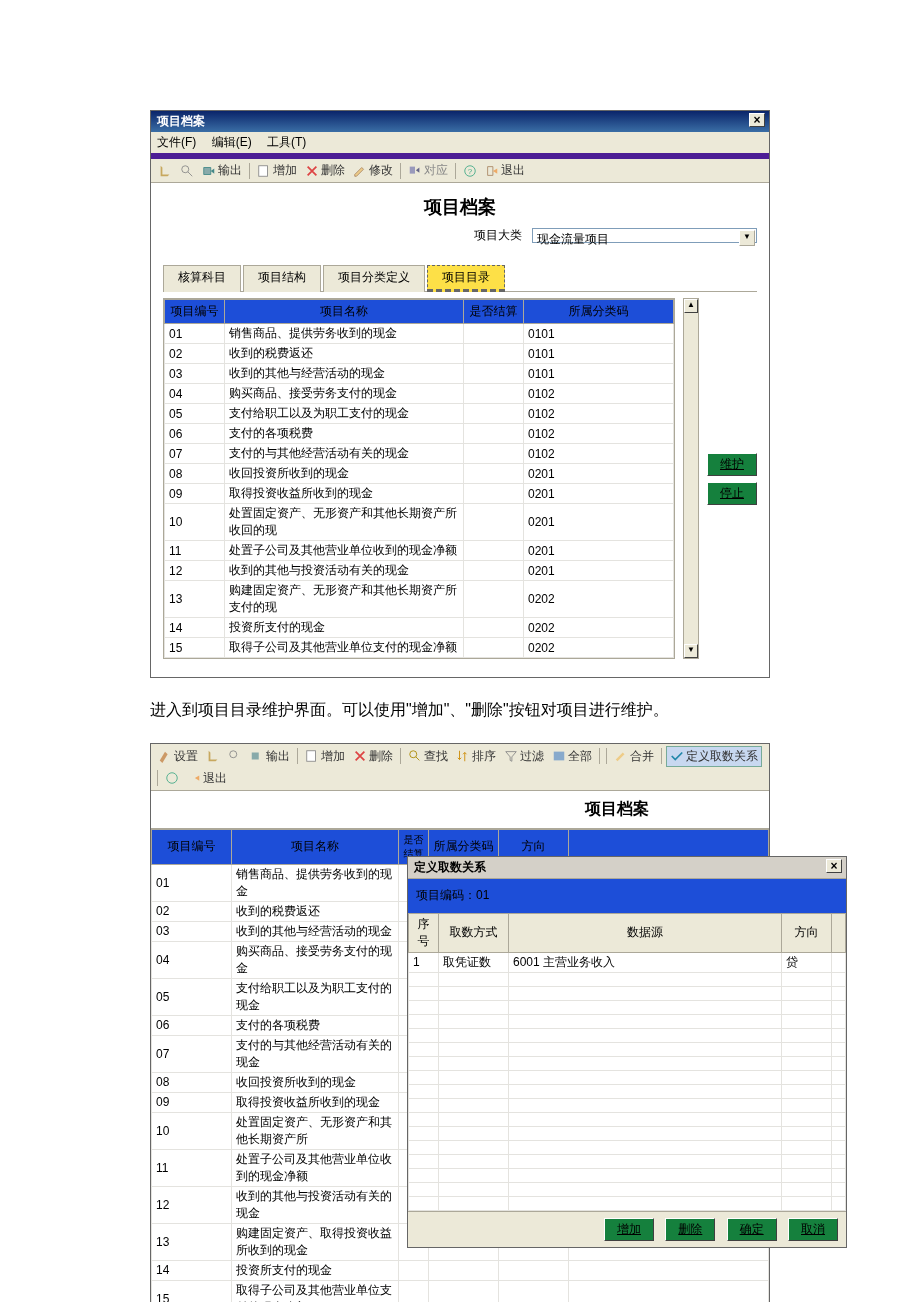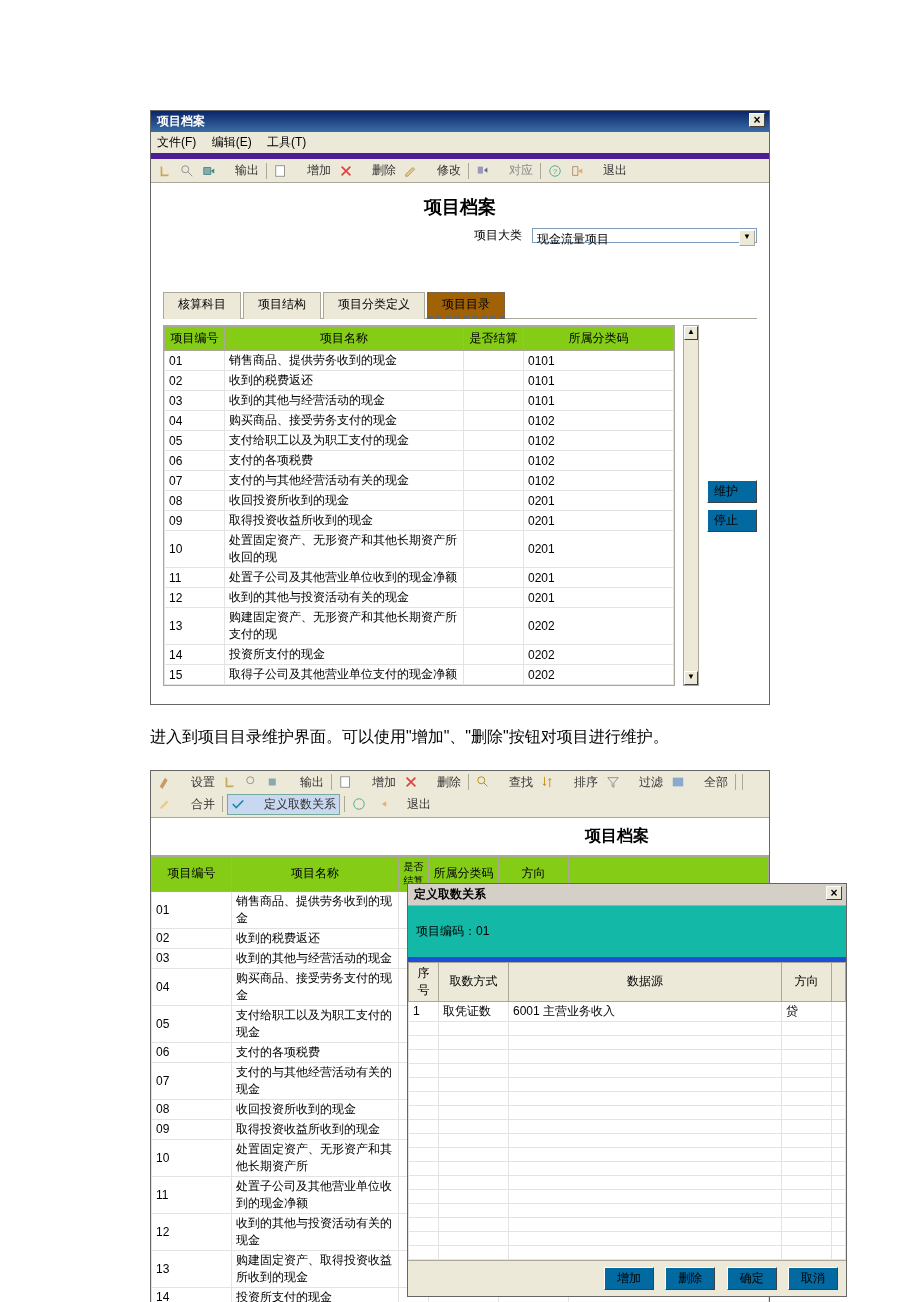--- a/index.html
+++ b/index.html
@@ -3,53 +3,53 @@
 <meta charset="utf-8">
 <style>
 * { box-sizing: border-box; margin: 0; padding: 0; }
 body { font-family: "SimSun", "宋体", sans-serif; font-size: 12px; background: #fff; padding: 110px 150px 50px 150px; width: 920px; }
 .win { border: 1px solid #666; background: #ece9d8; }
 .titlebar { background: linear-gradient(to bottom, #0a246a, #3a6ea5); color: #fff; padding: 2px 6px; position: relative; font-weight: bold; }
 .close-x { position: absolute; right: 4px; top: 2px; width: 16px; height: 14px; background: #ece9d8; color: #000; border: 1px solid #fff; border-right-color: #404040; border-bottom-color: #404040; text-align: center; font-weight: bold; line-height: 12px; font-family: Arial; cursor: pointer; }
 .menubar { background: #ece9d8; padding: 2px 6px; border-bottom: 6px solid #4c1d95; }
 .menubar span { margin-right: 12px; cursor: pointer; }
 .toolbar { background: #ece9d8; padding: 2px 4px; border-bottom: 1px solid #aca899; display: flex; align-items: center; gap: 2px; flex-wrap: wrap; }
-.tb-btn { cursor: pointer; padding: 1px 3px; color: #888; display: inline-flex; align-items: center; gap: 19px; }
+.tb-btn { cursor: pointer; padding: 1px 3px; color: #888; display: inline-flex; align-items: center; gap: 2px; }
 .tb-btn.act { color: #333; }
 .tb-sep { border-left: 1px solid #aca899; height: 16px; margin: 0 2px; }
 .ico { width: 14px; height: 14px; display: inline-block; }
 .content { background: #fff; padding: 12px 12px 18px 12px; }
 .page-title { font-size: 18px; font-weight: bold; text-align: center; margin-bottom: 8px; }
-.field-row { display: flex; align-items: center; justify-content: flex-end; margin-bottom: 12px; }
+.field-row { display: flex; align-items: center; justify-content: flex-end; margin-bottom: 21px; }
 .field-row label { margin-right: 10px; }
 .combo { width: 225px; height: 15px; border: 1px solid #7f9db9; background: #fff; position: relative; padding: 2px 18px 2px 4px; }
 .combo .dd { position: absolute; right: 1px; top: 1px; width: 16px; height: 16px; background: #ece9d8; border: 1px solid #aca899; border-top-color: #fff; border-left-color: #fff; text-align: center; font-size: 8px; line-height: 12px; }
 .tabs { display: flex; border-bottom: 1px solid #aca899; margin-bottom: 6px; }
-.tab { padding: 3px 14px; border: 1px solid #aca899; border-bottom: none; background: #ece9d8; margin-right: 2px; margin-bottom: -1px; cursor: pointer; margin-top: 36px; }
-.tab.active { background: #a16207; font-weight: normal; }
+.tab { padding: 3px 14px; border: 1px solid #aca899; border-bottom: none; background: #ece9d8; margin-right: 2px; margin-bottom: -1px; cursor: pointer; }
+.tab.active { background: #fde047; font-weight: normal; }
 .tab.dashed { border-style: dashed; border-color: #666; }
 .grid-wrap { display: flex; gap: 8px; }
 .grid { border: 1px solid #aca899; flex: 1; }
 .grid table { border-collapse: collapse; width: 100%; }
-.grid th { background: #84cc16; border: 1px solid #aca899; padding: 3px 4px; font-weight: normal; }
+.grid th { background: #1d4ed8; border: 1px solid #aca899; padding: 3px 4px; font-weight: normal; }
 .grid td { border: 1px solid #e4e3df; padding: 1px 4px; height: 16px; }
 .scrollbar { width: 16px; background: #ece9d8; border: 1px solid #aca899; position: relative; }
 .scroll-up, .scroll-down { width: 14px; height: 14px; background: #ece9d8; border: 1px solid #fff; border-right-color: #404040; border-bottom-color: #404040; text-align: center; font-size: 8px; line-height: 10px; position: absolute; left: 0; }
 .scroll-up { top: 0; }
 .scroll-down { bottom: 0; }
 .side-btns { width: 50px; display: flex; flex-direction: column; justify-content: center; gap: 6px; }
-.wbtn { background: #0369a1; border: 1px solid #fff; border-right-color: #404040; border-bottom-color: #404040; padding: 2px 6px; cursor: pointer; }
+.wbtn { background: #15803d; border: 1px solid #fff; border-right-color: #404040; border-bottom-color: #404040; padding: 2px 6px; text-align: center; cursor: pointer; text-decoration: underline; }
 .desc { font-size: 16px; margin: 18px 0; line-height: 1.8; text-align: justify; }
 .watermark { position: absolute; color: #eee; font-size: 42px; pointer-events: none; font-family: Arial; letter-spacing: 2px; }
 .small-title { background: linear-gradient(to right, #6b8cc8, #a8bce0); color: #fff; padding: 2px 6px; font-weight: bold; }
 .win2 .toolbar { font-size: 12px; }
 .win2 .page-title { font-size: 16px; text-align: right; margin-right: 120px; }
 .pop { position: absolute; background: #ece9d8; border: 1px solid #666; width: 440px; }
 .pop-title { background: #d4d0c8; padding: 2px 6px; position: relative; border-bottom: 1px solid #aca899; font-weight: bold; }
-.pop-sub { background: #14b8a6; padding: 17px 8px; border-bottom: 5px solid #1d4ed8; }
+.pop-sub { background: #1d4ed8; padding: 8px 8px; border-bottom: 1px solid #1d4ed8; }
 .pop-grid { background: #fff; }
 .pop-grid table { border-collapse: collapse; width: 100%; }
 .pop-grid th { background: #ece9d8; border: 1px solid #aca899; padding: 2px 4px; font-weight: normal; }
 .pop-grid td { border: 1px solid #e4e3df; padding: 1px 4px; height: 14px; }
 .pop-btns { text-align: right; padding: 6px 8px; border-top: 1px solid #aca899; background: #ece9d8; }
 .pop-btns .wbtn { display: inline-block; margin-left: 8px; padding: 2px 12px; }
 .rel { position: relative; }
 </style>
 </head>
 <body>

